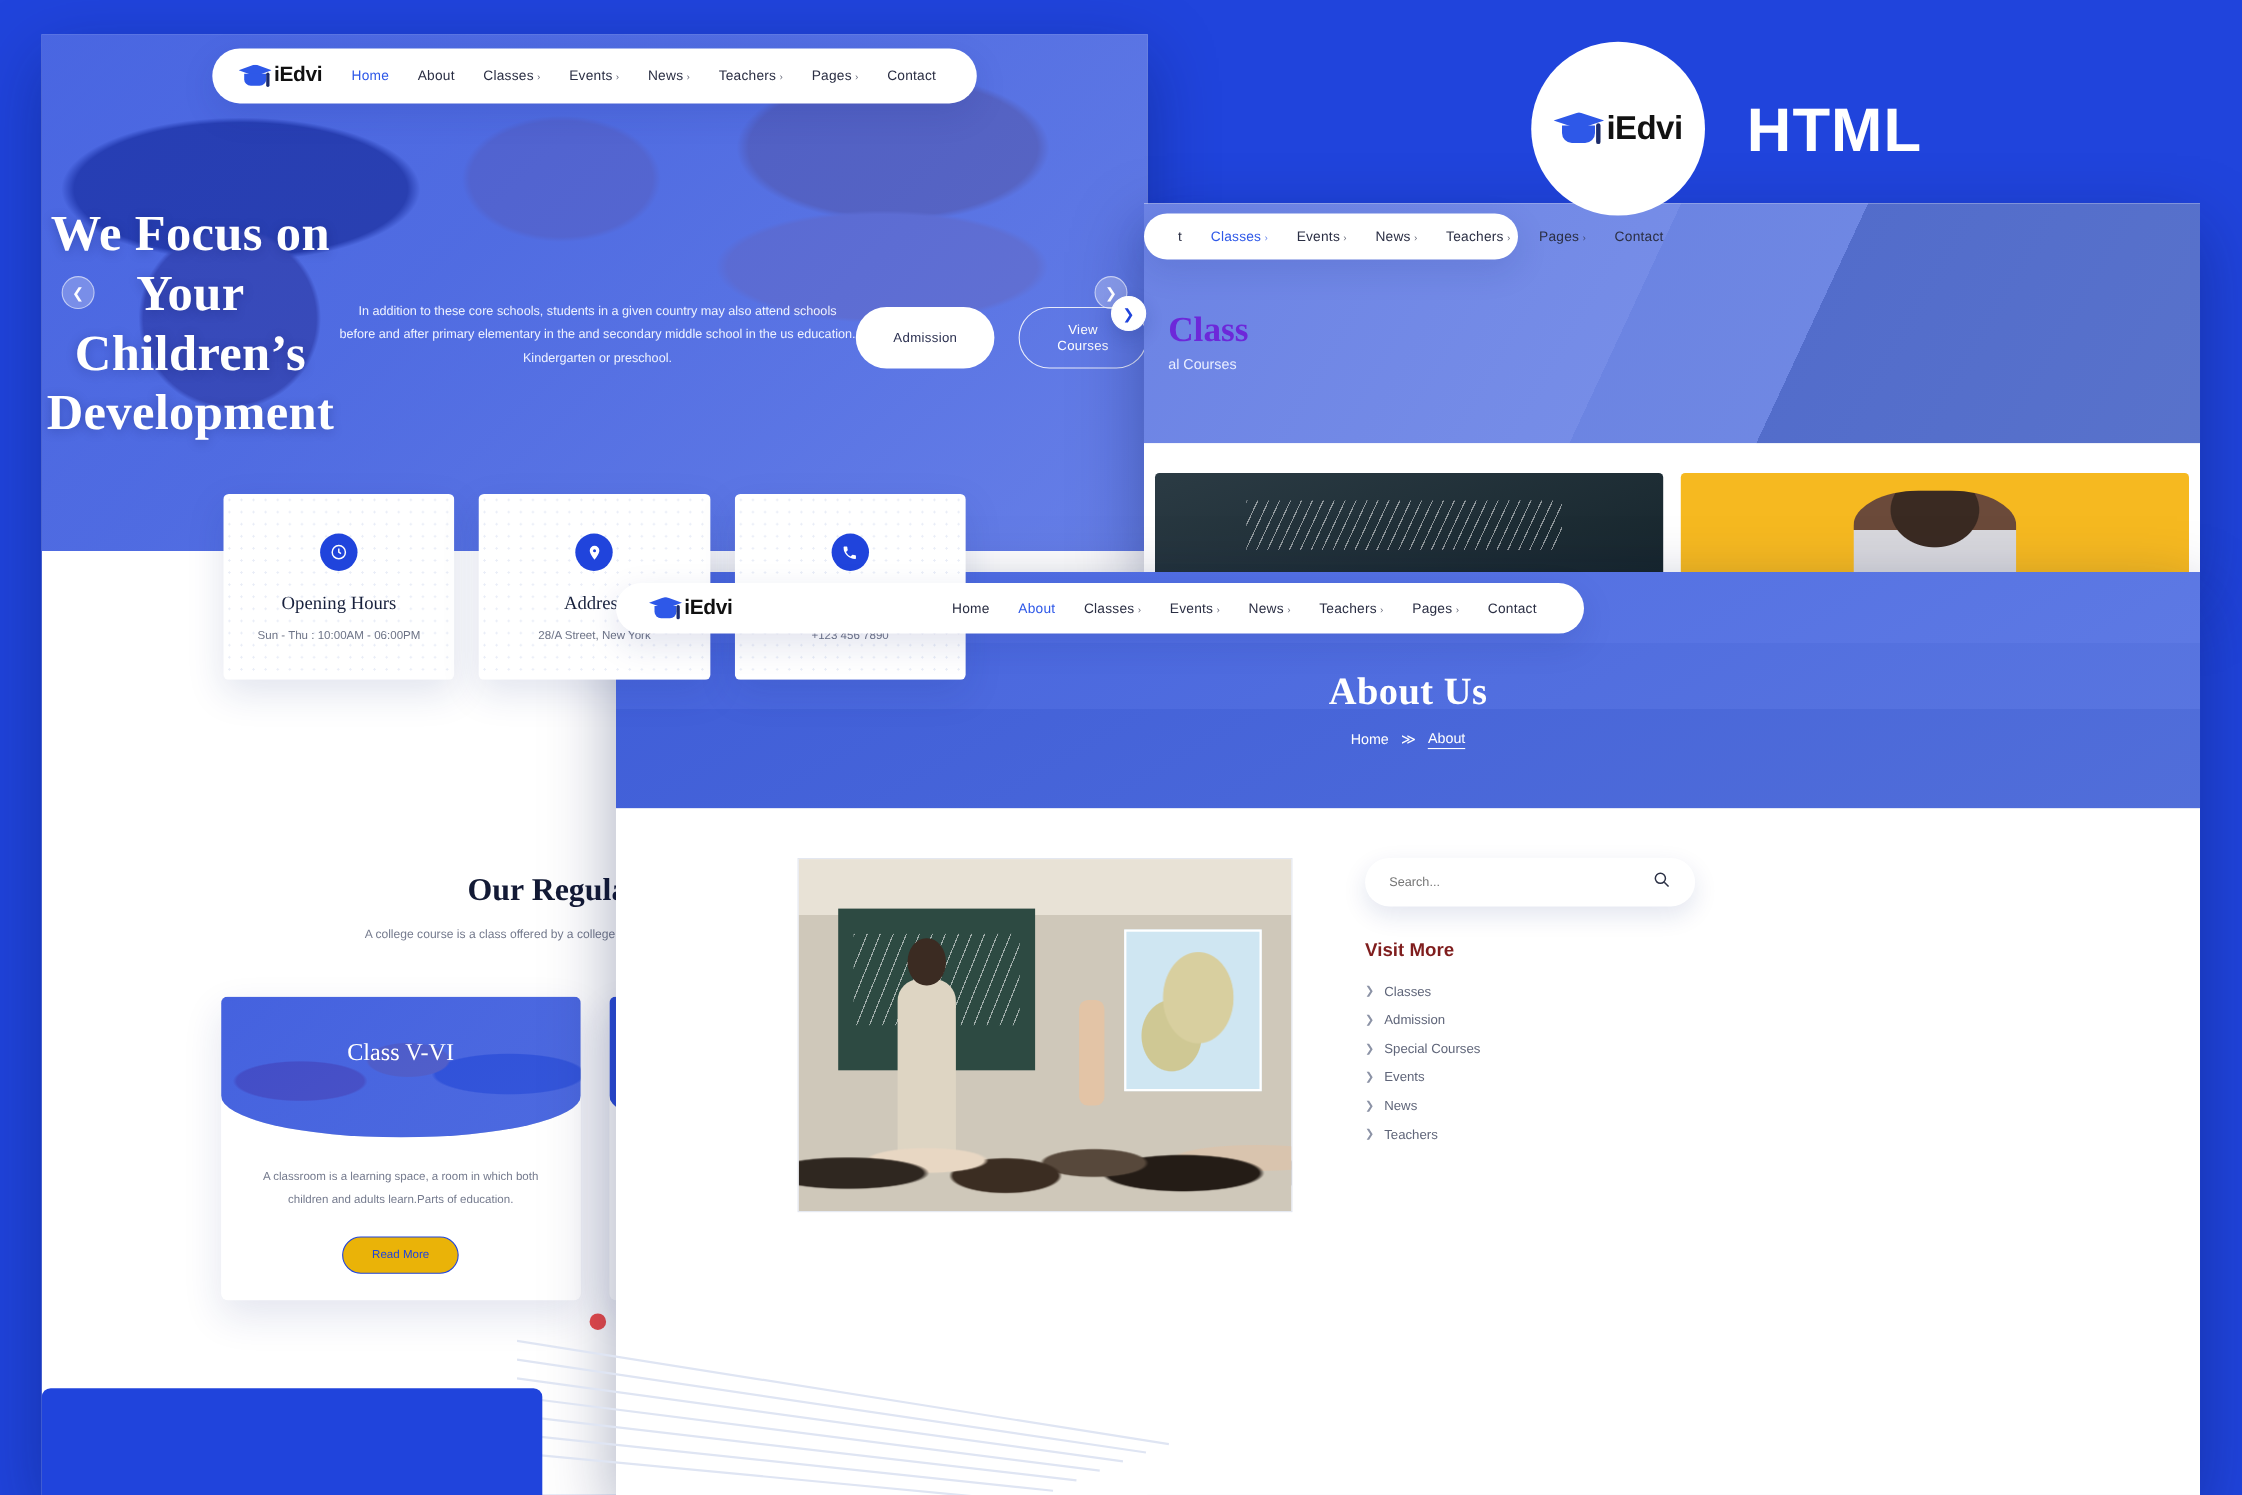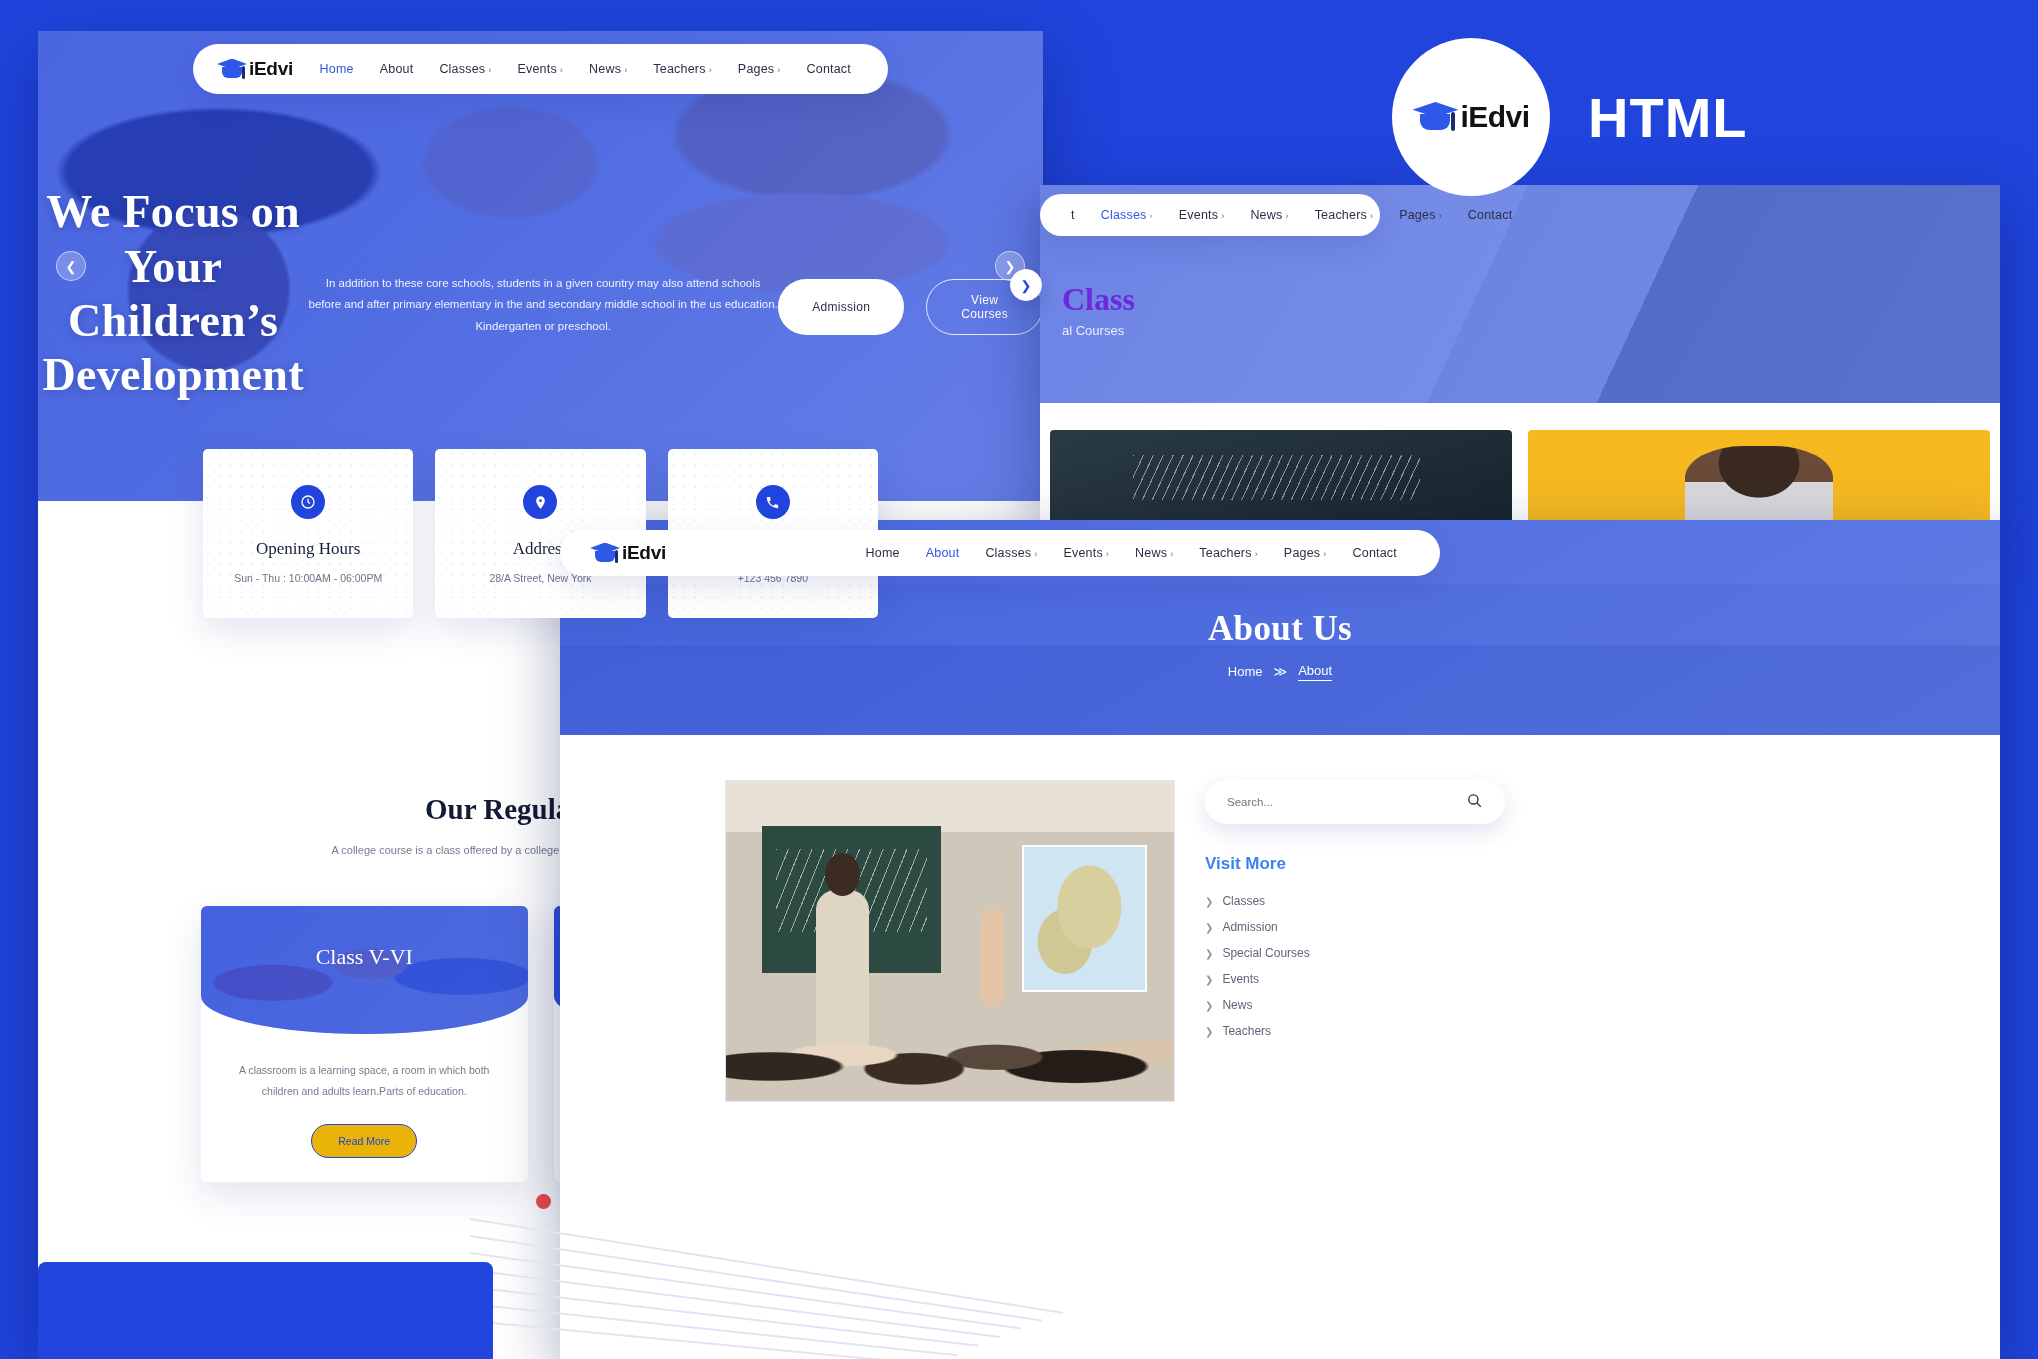--- a/index.html
+++ b/index.html
@@ -149,26 +149,26 @@
   .teach::before{content:"";position:absolute;left:18%;top:-22%;width:64%;height:26%;background:#3b2b22;border-radius:50%;}
   .pupils{position:absolute;left:0;right:0;bottom:0;height:36%;background:
       radial-gradient(ellipse at 10% 70%,#2f2720 0 12%,transparent 13%),
       radial-gradient(ellipse at 26% 60%,#e8d7c3 0 11%,transparent 12%),
       radial-gradient(ellipse at 42% 72%,#3b2d22 0 13%,transparent 14%),
       radial-gradient(ellipse at 60% 62%,#57483b 0 12%,transparent 13%),
       radial-gradient(ellipse at 78% 70%,#241c16 0 14%,transparent 15%),
       radial-gradient(ellipse at 93% 58%,#d9c4ae 0 12%,transparent 13%);}
   .hand{position:absolute;left:57%;top:40%;width:5%;height:30%;background:#e3c4a6;border-radius:8px;}
 
-  .ab-side{width:300px;}
+  .ab-side{width:300px;margin-left:36px;}
   .searchbox{display:flex;align-items:center;background:#fff;border-radius:40px;height:44px;padding:0 22px;
              box-shadow:0 8px 22px rgba(20,40,120,.12);}
   .searchbox input{border:none;outline:none;flex:1;font-size:11.5px;color:#5c6275;
                    font-family:"Liberation Sans",sans-serif;background:transparent;}
-  .side-h{margin-top:30px;font-size:17px;color:#3b82f6;font-weight:600;}
+  .side-h{margin-top:30px;font-size:17px;color:#7f1d1d;font-weight:600;}
   .side-list{margin-top:14px;}
   .side-list li{list-style:none;display:flex;align-items:center;gap:9px;font-size:12px;color:#5f6579;padding:6px 0;cursor:pointer;}
   .side-list li .c{font-size:10px;color:#8c93a6;}
   .consult{margin-top:30px;background:#fff;border-radius:10px;box-shadow:0 10px 30px rgba(20,40,120,.11);padding:24px 22px 26px;}
   .consult h4{font-size:15px;color:#141b33;font-weight:600;margin-bottom:18px;}
   .consult input{display:block;width:100%;height:36px;border:1px solid #dfe3ee;border-radius:40px;
                  padding:0 18px;font-size:11px;color:#555b6d;outline:none;margin-bottom:12px;
                  font-family:"Liberation Sans",sans-serif;}
 </style>
 </head>

